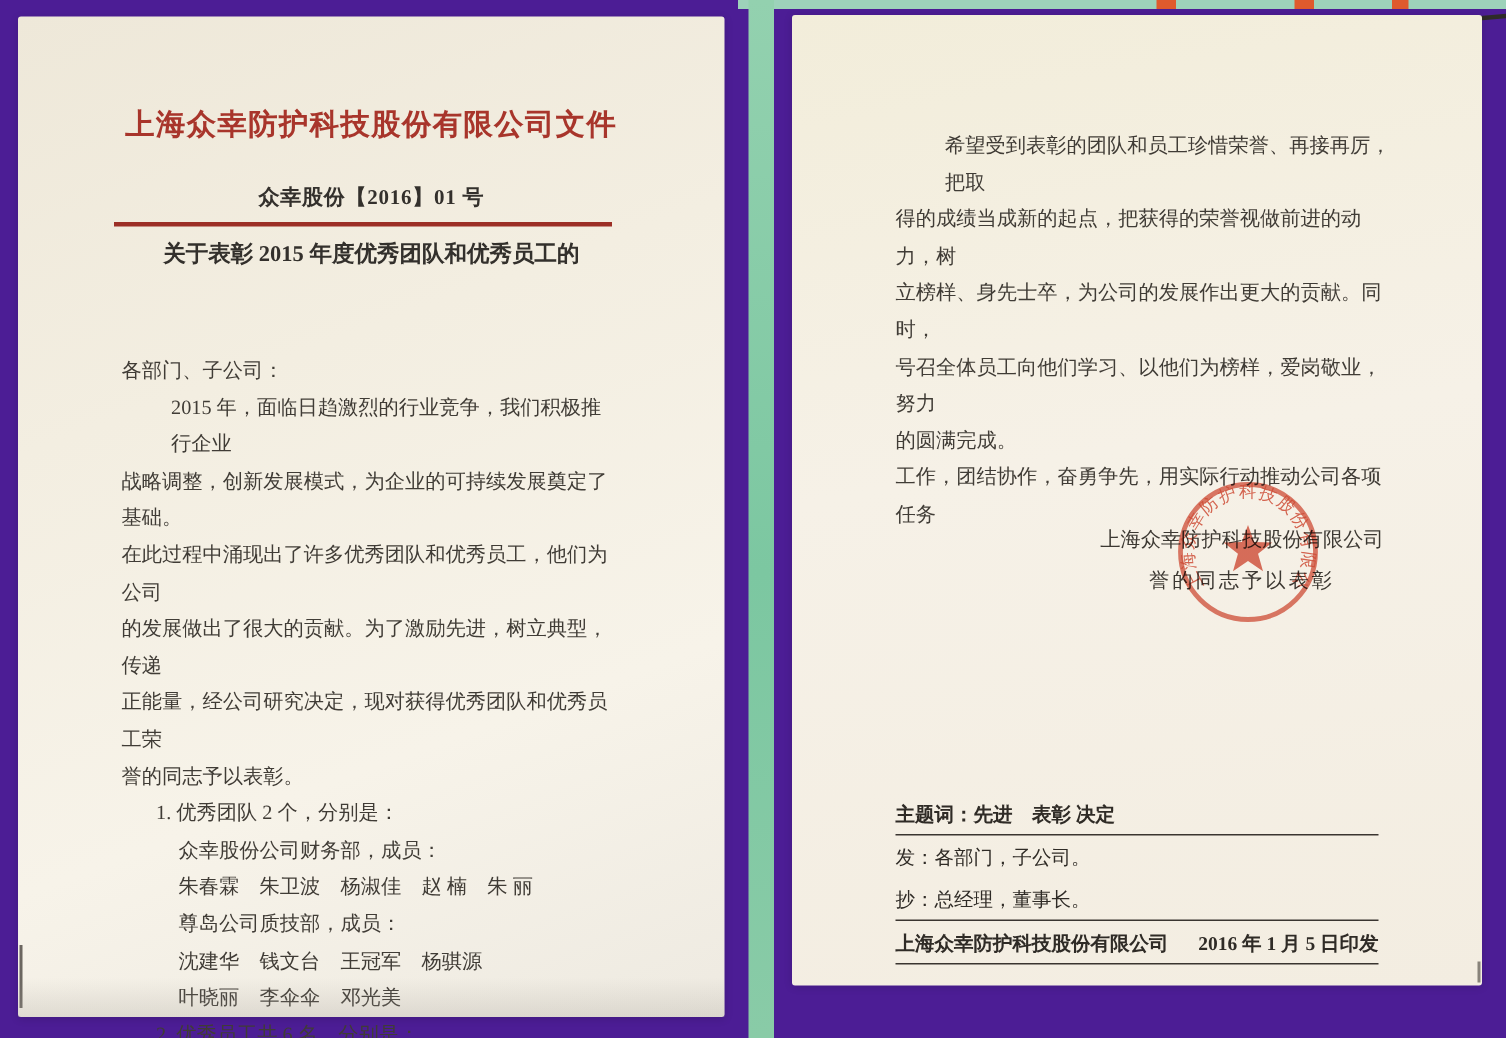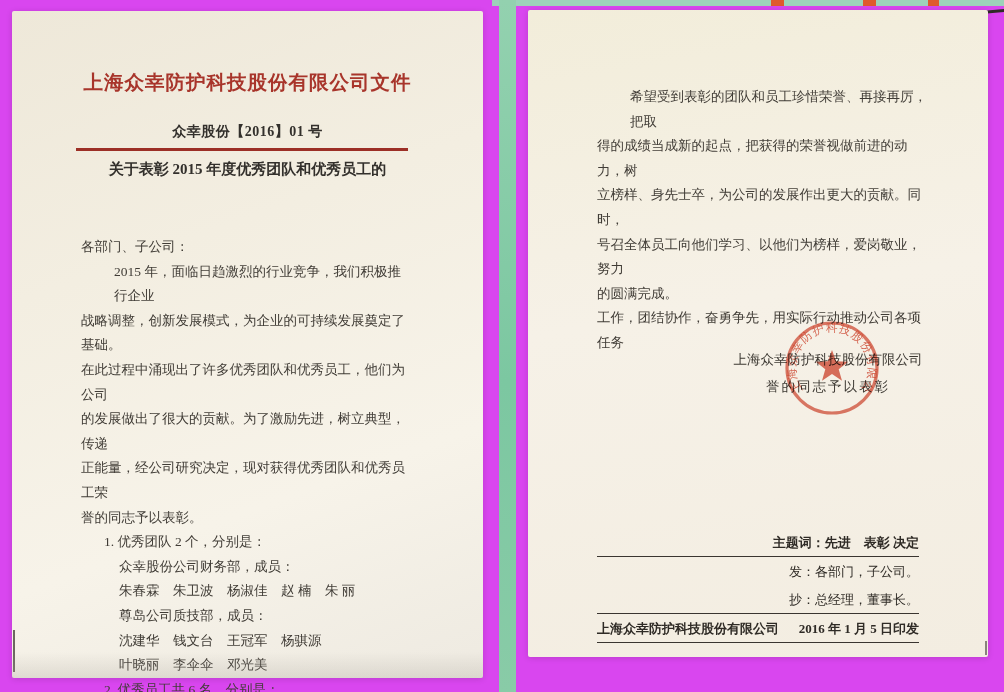--- a/index.html
+++ b/index.html
@@ -1,17 +1,17 @@
 <!DOCTYPE html>
 <html><head>
 <meta charset="utf-8">
 <style>
   html,body{margin:0;padding:0;background:#ffffff;}
   #canvas{
-    position:relative;width:1004px;height:692px;overflow:hidden;background:#d946ef;
+    position:relative;width:1004px;height:692px;overflow:hidden;background:#4c1d95;
     font-family:"Liberation Serif","DejaVu Serif",serif;
   }
   
   .teal-band{position:absolute;left:492px;top:0;width:512px;height:6px;background:#9dd2ba;}
   .teal-strip{position:absolute;left:499px;top:0;width:17px;height:692px;
     background:linear-gradient(180deg,#93d1af 0%,#7cc7a1 55%,#89cba7 100%);}
   .obar{position:absolute;top:0;height:6px;background:#df5a2d;}
   .obar.b1{left:771px;width:13px;}
   .obar.b2{left:863px;width:13px;}
   .obar.b3{left:928px;width:11px;}
@@ -45,21 +45,21 @@
   .i-mem{padding-left:38px;}
   
   .body-block-r{position:absolute;left:69px;top:75px;width:332px;
     font-size:13.5px;line-height:24.6px;color:#403c36;}
   .i-recip{padding-left:36px;}
   .signature{position:absolute;top:341px;left:190px;width:220px;text-align:center;
     font-size:13.5px;color:#3c3832;}
   .signature .sig-date{margin-top:9px;letter-spacing:2px;}
   .seal{position:absolute;left:229px;top:283px;mix-blend-mode:multiply;}
   .footer{position:absolute;left:69px;top:524px;width:322px;font-size:13px;color:#2f2b26;}
-  .f-row{padding-bottom:4px;text-align:right;}
+  .f-row{padding-bottom:4px;}
   .f-rule{border-bottom:1.5px solid #3a3530;}
   .f-row + .f-row{margin-top:6px;}
   .f-bold{font-weight:bold;}
   .f-last{display:flex;justify-content:space-between;}
 </style>
 </head>
 <body>
 
 <div id="canvas">
 

